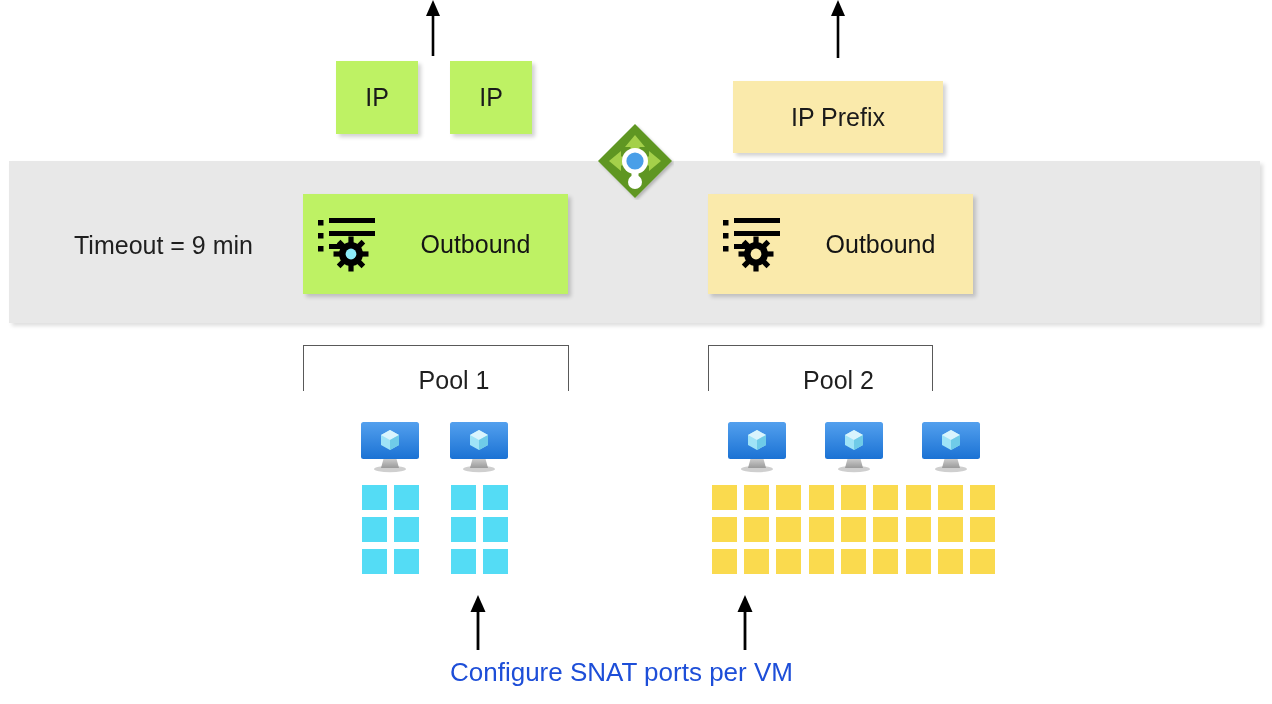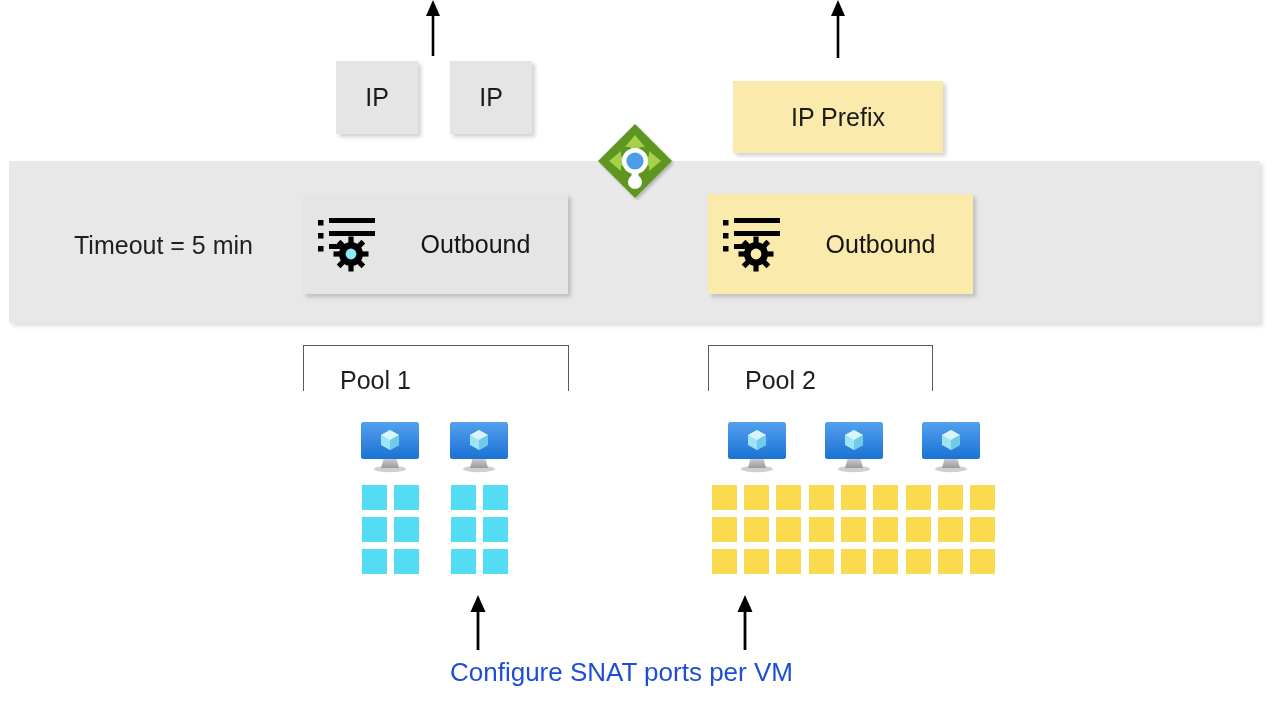--- a/index.html
+++ b/index.html
@@ -34,21 +34,21 @@
 
   
   .box {
     box-sizing: border-box;
     display: flex;
     align-items: center;
     justify-content: center;
     box-shadow: 3px 3px 4px rgba(0,0,0,0.18);
     color: #1a1a1a;
   }
-  .box-cyan { background: #e5e5e5; }
+  .box-cyan { background: #bef264; }
   .box-yellow { background: #faeaab; }
 
   .ip-box {
     width: 82px;
     height: 73px;
     font-size: 25px;
   }
   .ip-prefix-box {
     width: 210px;
     height: 72px;
@@ -88,20 +88,21 @@
     white-space: nowrap;
   }
 
   
   .pool {
     box-sizing: border-box;
     border: 1.6px solid #595959;
     border-bottom: none;
     display: flex;
     align-items: center;
+    justify-content: center;
     height: 46px;
     background: transparent;
     padding-left: 36px;
   }
   .pool-label {
     font-size: 25px;
     color: #1f1f1f;
     position: relative;
     top: 12px;
   }
@@ -185,21 +186,21 @@
 
     <polygon points="65,39 53,29 53,34.5 42,34.5 42,43.5 53,43.5 53,49" fill="#a4d04a"></polygon>
 
     <rect x="35.5" y="40" width="7" height="18" fill="#ffffff"></rect>
     <circle cx="39" cy="60" r="7" fill="#ffffff"></circle>
 
     <circle cx="39" cy="39" r="13" fill="#ffffff"></circle>
     <circle cx="39" cy="39" r="8.6" fill="#4a9fe8"></circle>
   </svg>
 
-  <div class="abs timeout" style="left:74px; top:231px;">Timeout = 5 min</div>
+  <div class="abs timeout" style="left:74px; top:231px;">Timeout = 9 min</div>
 
   <div class="abs rule-box box-cyan" style="left:303px; top:194px;">
     <svg class="rule-icon" viewBox="0 0 66 60">
 
       <rect x="1" y="6" width="5.5" height="5.5" fill="#000"></rect>
       <rect x="1" y="19" width="5.5" height="5.5" fill="#000"></rect>
       <rect x="1" y="32" width="5.5" height="5.5" fill="#000"></rect>
 
       <rect x="12" y="4" width="46" height="5" fill="#000"></rect>
       <rect x="12" y="17" width="46" height="5" fill="#000"></rect>

